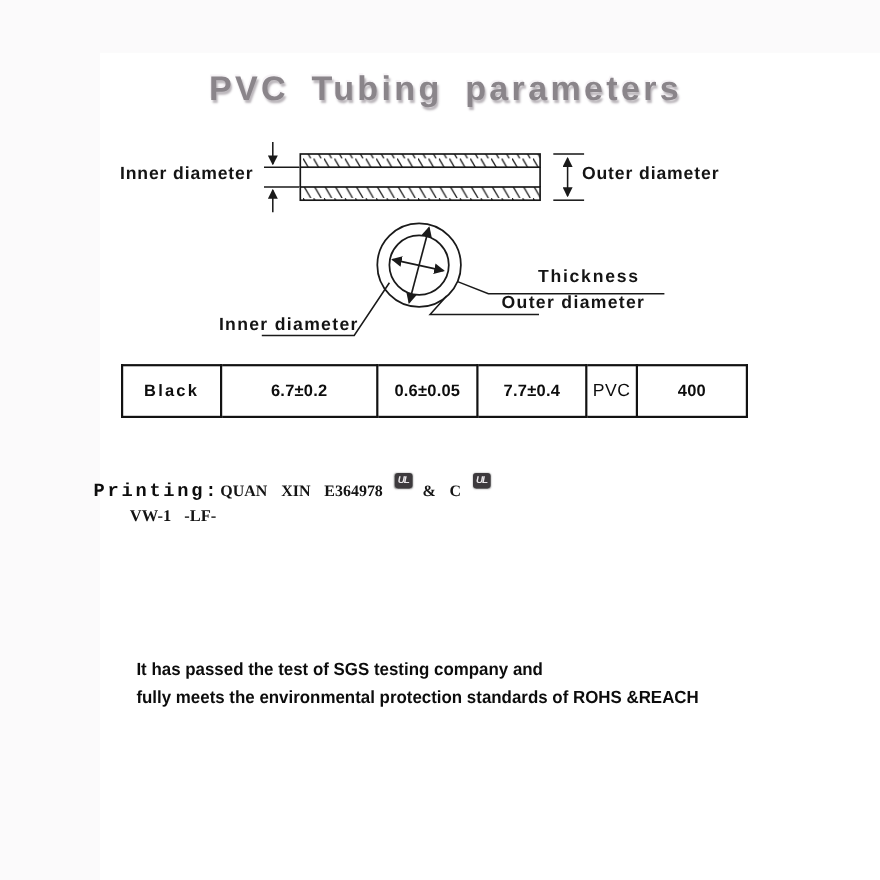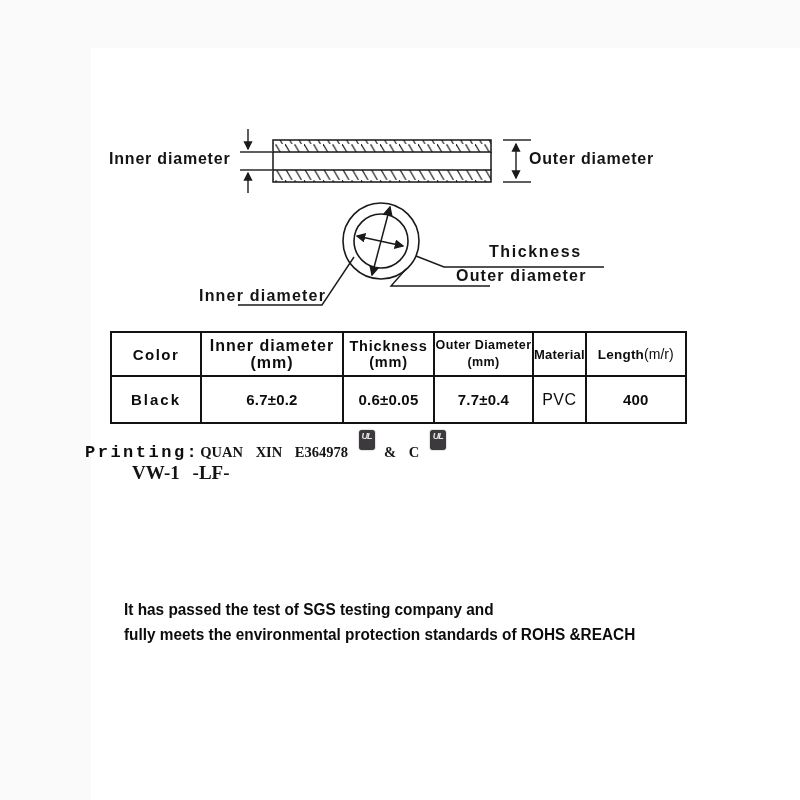--- a/index.html
+++ b/index.html
@@ -45,38 +45,39 @@
   .v-mat{font-weight:normal;font-size:16px;letter-spacing:0.5px;}
 
   .printing{position:absolute;left:85px;top:437px;white-space:nowrap;}
   .printing-label{font-family:Liberation Mono, monospace;font-weight:bold;font-size:17px;
     letter-spacing:2.5px;color:#0d0d0d;}
   .pser{font-family:"Liberation Serif","DejaVu Serif","DejaVu Sans",serif;font-weight:bold;
     font-size:14.5px;word-spacing:9px;color:#141414;}
   .seg1{margin-left:1px;}
   .seg2{margin-left:0;}
   .seg3{margin-left:0;}
-  .ul-icon{display:inline-block;width:16px;height:20px;background:#3d3a3d;border-radius:3px;
+  .ul-icon{display:inline-block;width:16px;height:14px;background:#3d3a3d;border-radius:3px;
     transform:translateY(-7px);margin:0 9px 0 11px;position:relative;box-shadow:0 0 1.5px #777;}
   .ul-icon span{position:absolute;left:2.5px;top:1px;font-family:"Liberation Sans",sans-serif;
     font-style:italic;font-weight:bold;font-size:9px;color:#e9e6e9;letter-spacing:-1px;}
-  .printing-line2{position:absolute;left:132px;top:462px;font-family:"Liberation Serif","DejaVu Serif",serif;
-    font-weight:bold;font-size:19px;word-spacing:8px;color:#141414;white-space:nowrap;text-align:right;}
+  .printing-line2{position:absolute;left:118px;top:462px;font-family:"Liberation Serif","DejaVu Serif",serif;
+    font-weight:bold;font-size:15px;word-spacing:8px;color:#141414;white-space:nowrap;text-align:right;}
 
   .footer{position:absolute;left:124px;top:597px;font-family:"Liberation Sans",sans-serif;
     font-weight:bold;font-size:16px;line-height:25px;color:#0c0c0c;letter-spacing:0;
     transform:scaleX(0.96);transform-origin:left top;white-space:nowrap;}
 </style>
 </head>
 <body>
 
 <div class="page">
   <div class="tint-top"></div>
   <div class="tint-left"></div>
 
+  <div class="title">PVC Tubing parameters</div>
 
   <svg class="diagram-svg" viewBox="0 0 800 340">
     <defs>
       <pattern id="hatch" patternUnits="userSpaceOnUse" width="9.5" height="12">
         <path d="M0,0 L7,12" stroke="#222" stroke-width="1.2" fill="none"></path>
       </pattern>
       <marker id="ah" viewBox="0 0 10 10" refX="8.5" refY="5" markerWidth="6.5" markerHeight="6.5" orient="auto-start-reverse">
         <path d="M0,0 L10,5 L0,10 z" fill="#1a1a1a"></path>
       </marker>
     </defs>
@@ -121,37 +122,20 @@
   <table class="spec">
     <colgroup>
       <col style="width:90px">
         <col style="width:142px">
         <col style="width:91px">
       <col style="width:99px">
         <col style="width:46px">
         <col style="width:100px">
     </colgroup>
     <tbody>
-        <tr class="hdr">
-      <td class="h-color">Color</td>
-      <td class="h-main">
-        <div>Inner diameter</div>
-        <div>(mm)</div>
-      </td>
-      <td class="h-thick">
-        <div>Thickness</div>
-        <div>(mm)</div>
-      </td>
-      <td class="h-outer">
-        <div>Outer Diameter</div>
-        <div>(mm)</div>
-      </td>
-      <td class="h-mat">Material</td>
-      <td class="h-len"><span>Length</span><span class="unit">(m/r)</span></td>
-    </tr>
     <tr class="row">
       <td class="v-color">Black</td>
       <td class="v-num">6.7±0.2</td>
       <td class="v-num">0.6±0.05</td>
       <td class="v-num">7.7±0.4</td>
       <td class="v-mat">PVC</td>
       <td class="v-num">400</td>
     </tr>
   </tbody>
     </table>

